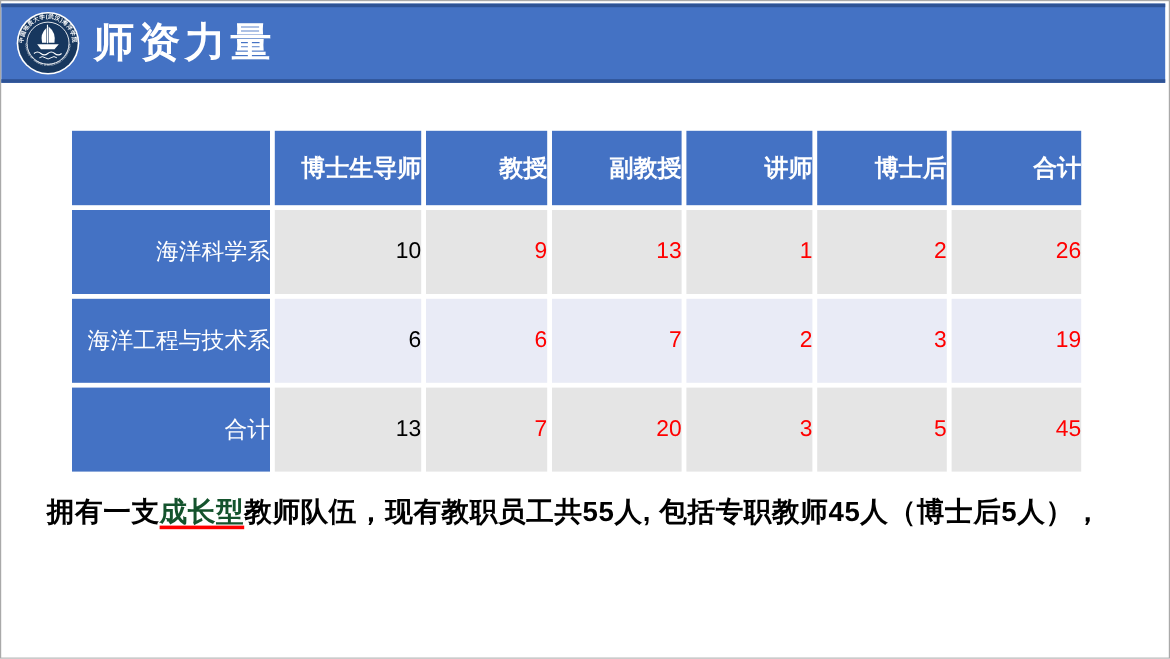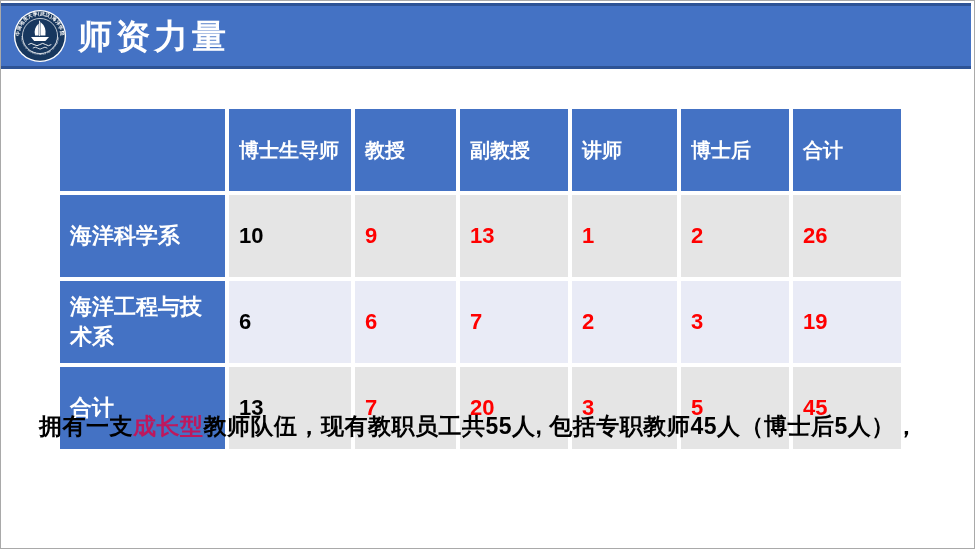--- a/index.html
+++ b/index.html
@@ -25,47 +25,48 @@
     position:absolute;left:77px;top:0;height:60px;line-height:60px;
     color:#ffffff;font-size:34px;font-weight:bold;letter-spacing:4px;
   }
   
   .faculty-table{
     position:absolute;left:55px;top:104px;
     border-collapse:separate;border-spacing:4px;
     table-layout:fixed;
   }
   .faculty-table td,.faculty-table th{
-    text-align:left;vertical-align:middle;
-    padding:10px;
+    text-align:right;vertical-align:middle;
+    padding:0;
   }
   .faculty-table th{
     background:#4472C4;color:#ffffff;
     font-size:20px;font-weight:bold;height:62px;
   }
   .row-label{
     background:#4472C4;color:#ffffff;
     font-size:19px;font-weight:bold;
   }
-  .data-row td{height:62px;font-size:22px;font-weight:bold;}
+  .data-row td{height:70px;font-size:19px;font-weight:normal;}
   .band-dark td.cell{background:#e5e5e5;}
   .band-light td.cell{background:#E9EBF6;}
   .c-black{color:#000000;}
   .c-red{color:#FF0000;}
   col.c0{width:165px;} col.c1{width:122px;} col.c2{width:101px;}
   col.c3{width:108px;} col.c4{width:105px;} col.c5{width:108px;} col.c6{width:108px;}
   
   .summary-text{
     position:absolute;left:38px;top:402px;width:912px;
     font-size:23px;font-weight:bold;color:#000000;line-height:46px;
     letter-spacing:0.5px;
   }
   .red{color:#000000;}
   .red-underline{
-    color:#be185d;
+    color:#14532d;
+    text-decoration:underline;
     text-decoration-color:#FF0000;
     text-decoration-thickness:2.5px;
     text-underline-offset:4px;
   }
 </style>
 </head>
 <body>
 
 <div class="slide">
 

